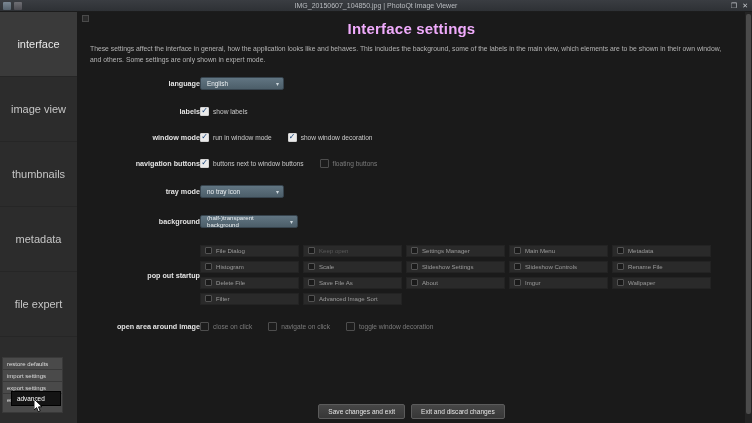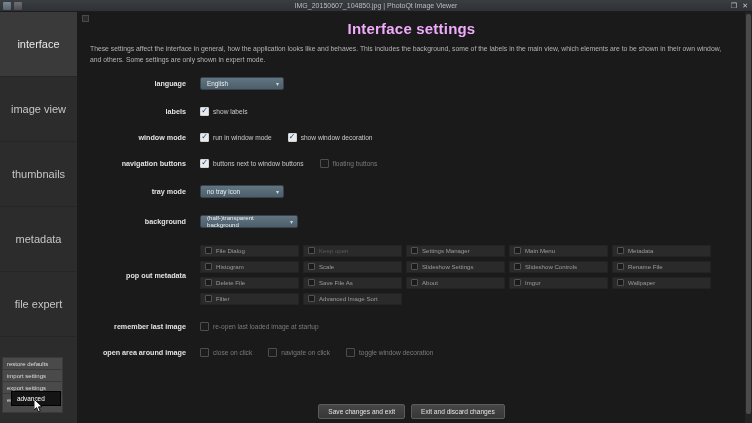--- a/index.html
+++ b/index.html
@@ -39,21 +39,21 @@
     background:#1a1a1a; overflow:hidden;
   }
   .corner-ico { position:absolute; top:3px; left:4px; width:7px; height:7px;
     border:1px solid #4a4a4a; background:#2b2b2b; }
   .h1 { text-align:center; font-size:15px; font-weight:bold; color:#f0abfc; margin:8px 0 7px; letter-spacing:.2px; }
   .desc { font-size:6.8px; color:#b4b4b4; margin:0 14px 0 12px; line-height:1.6; }
   .rows { margin-top:11px; }
   .row { display:flex; align-items:center; margin-bottom:17px; }
   .row.top { align-items:flex-start; }
   .row-label {
-    width:122px; min-width:122px; text-align:right; padding-right:14px;
+    width:122px; min-width:122px; text-align:right; 
     font-size:7.2px; font-weight:bold; color:#e2e2e2;
   }
   .row.top .row-label { padding-top:2px; }
   .row-content { display:flex; align-items:center; gap:16px; flex-wrap:nowrap; }
   
   .dropdown {
     height:13px; display:inline-flex; align-items:center; justify-content:space-between;
     padding:0 4px 0 6px;
     background:linear-gradient(#617582,#4c5e69);
     border:1px solid #36434d; border-radius:2px;
@@ -217,21 +217,21 @@
       <div class="row-label">background</div>
       <div class="row-content">
         <div class="dropdown dd-w96">
           <span>(half-)transparent background</span>
           <span class="dd-arrow">▾</span>
         </div>
       </div>
     </div>
 
     <div class="row top">
-      <div class="row-label" style="align-self:center;">pop out metadata</div>
+      <div class="row-label" style="align-self:center;">pop out startup</div>
       <div class="pop-grid">
         <div class="pop-cell">
             <span class="cb"></span>
             <span>File Dialog</span>
           </div>
         <div class="pop-cell disabled">
             <span class="cb"></span>
             <span>Keep open</span>
           </div>
         <div class="pop-cell">
@@ -290,29 +290,20 @@
             <span class="cb"></span>
             <span>Filter</span>
           </div>
         <div class="pop-cell">
             <span class="cb"></span>
             <span>Advanced Image Sort</span>
           </div>
       </div>
     </div>
 
-    <div class="row">
-      <div class="row-label">remember last image</div>
-      <div class="row-content">
-        <label class="opt dim">
-          <span class="cb"></span>
-          <span>re-open last loaded image at startup</span>
-        </label>
-      </div>
-    </div>
 
     <div class="row">
       <div class="row-label">open area around image</div>
       <div class="row-content">
         <label class="opt dim">
           <span class="cb"></span>
           <span>close on click</span>
         </label>
         <label class="opt dim">
           <span class="cb"></span>

